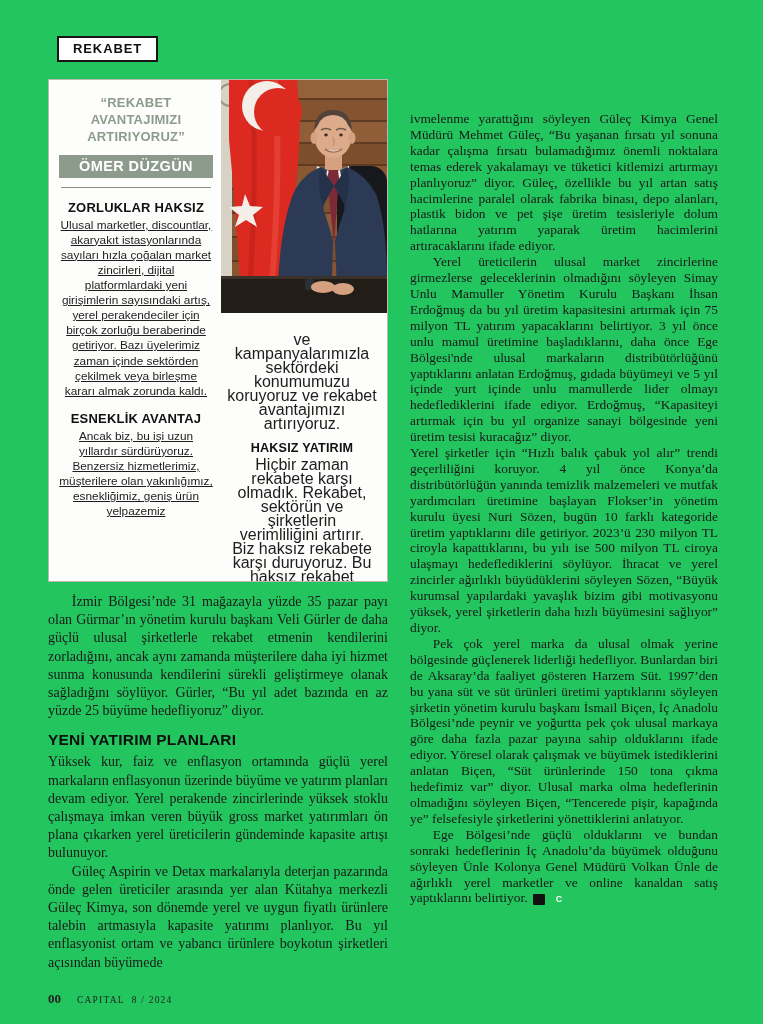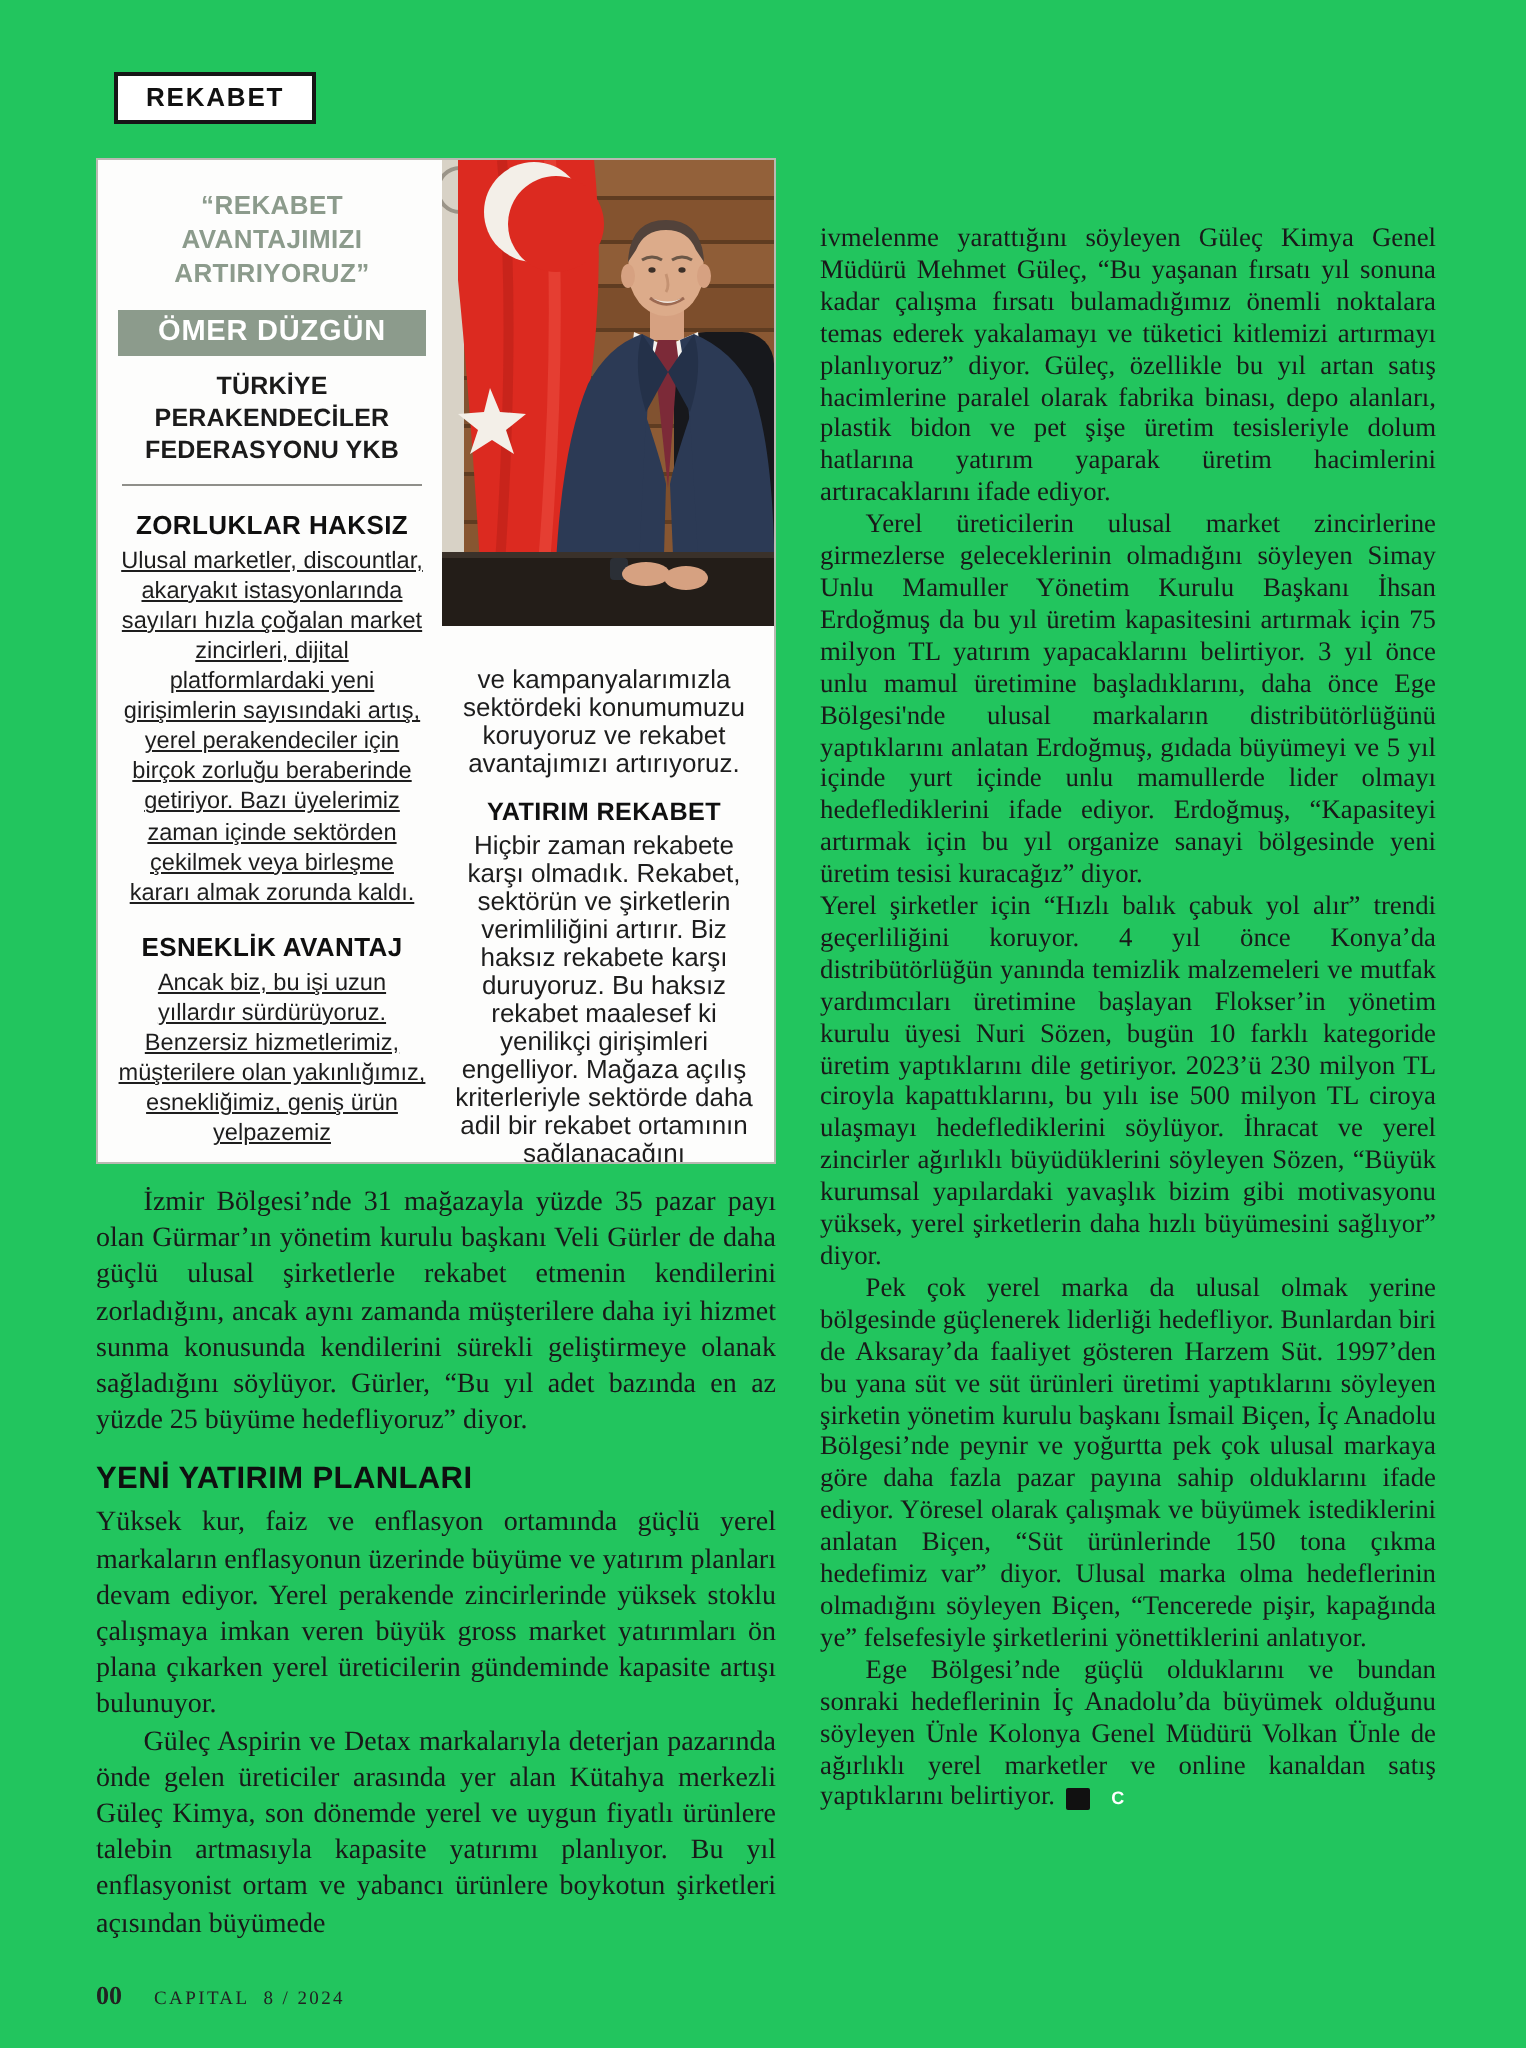--- a/index.html
+++ b/index.html
@@ -24,21 +24,21 @@
   .sb-right-text{box-sizing:border-box;padding:20px 10px 0 6px;text-align:center;
                  font-family:"Liberation Sans",sans-serif;}
   .sb-quote{color:#8c9b8c;font-weight:700;font-size:13px;line-height:1.3;letter-spacing:.2px;}
   .sb-name{margin-top:9px;background:#8c9b8c;color:#ffffff;font-weight:700;font-size:14.5px;
            padding:3px 0 4px;letter-spacing:.4px;}
   .sb-org{margin-top:7px;color:#1b1b1b;font-size:12.5px;font-weight:600;line-height:1.28;letter-spacing:.1px;}
   .sb-divider{margin:9px 2px 2px;border-bottom:1.5px solid #8f8f8a;}
   .sb-heading{font-weight:700;font-size:13px;color:#101010;margin:12px 0 3px;letter-spacing:.2px;}
   .sb-left .sb-text{font-size:11.8px;line-height:1.28;color:#1d1d1d;text-decoration:underline;}
   .sb-right-text .sb-heading{font-size:12.6px;margin:10px 0 3px;}
-  .sb-right-text .sb-text{font-size:13px;line-height:14px;color:#1d1d1d;}
+  .sb-right-text .sb-text{font-size:16px;line-height:14px;color:#1d1d1d;}
   
   .body{margin:0;text-align:justify;hyphens:auto;-webkit-hyphens:auto;}
   .col-left .body{font-size:14px;line-height:18.2px;}
   .col-right .body{font-size:13.4px;line-height:15.9px;}
   .indent{text-indent:1.7em;}
   .body-heading{font-family:"Liberation Sans",sans-serif;font-weight:700;color:#0f0f0f;
                 margin:11px 0 4px;letter-spacing:.2px;}
   .col-left .body-heading{font-size:15.5px;}
   .col-right .body-heading{font-size:14.5px;}
   .endmark{display:inline-block;background:#111;color:#fff;font-family:"Liberation Sans",sans-serif;
@@ -58,21 +58,20 @@
   <div class="kicker">REKABET</div>
 
   <div class="columns">
 
     <div class="col col-left">
 
       <div class="sidebar-box">
         <div class="sb-left">
           <div class="sb-quote">“REKABET AVANTAJIMIZI ARTIRIYORUZ”</div>
           <div class="sb-name">ÖMER DÜZGÜN</div>
-          <div class="sb-org">TÜRKİYE PERAKENDECİLER FEDERASYONU YKB</div>
           <div class="sb-divider"></div>
           <div class="sb-section">
             <div class="sb-heading">ZORLUKLAR HAKSIZ</div>
             <div class="sb-text">Ulusal marketler, discountlar, akaryakıt istasyonlarında sayıları hızla çoğalan market zincirleri, dijital platformlardaki yeni girişimlerin sayısındaki artış, yerel perakendeciler için birçok zorluğu beraberinde getiriyor. Bazı üyelerimiz zaman içinde sektörden çekilmek veya birleşme kararı almak zorunda kaldı.</div>
           </div>
           <div class="sb-section">
             <div class="sb-heading">ESNEKLİK AVANTAJ</div>
             <div class="sb-text">Ancak biz, bu işi uzun yıllardır sürdürüyoruz. Benzersiz hizmetlerimiz, müşterilere olan yakınlığımız, esnekliğimiz, geniş ürün yelpazemiz</div>
           </div>
         </div>
@@ -145,21 +144,21 @@
                 <ellipse cx="102" cy="207" rx="12" ry="6" fill="#d6a181"></ellipse>
                 <ellipse cx="122" cy="209" rx="11" ry="6" fill="#d6a181"></ellipse>
               </g>
             </svg>
           </div>
           <div class="sb-right-text">
             <div class="sb-section">
               <div class="sb-text">ve kampanyalarımızla sektördeki konumumuzu koruyoruz ve rekabet avantajımızı artırıyoruz.</div>
             </div>
             <div class="sb-section">
-              <div class="sb-heading">YATIRIM REKABET</div>
+              <div class="sb-heading">HAKSIZ YATIRIM</div>
               <div class="sb-text">Hiçbir zaman rekabete karşı olmadık. Rekabet, sektörün ve şirketlerin verimliliğini artırır. Biz haksız rekabete karşı duruyoruz. Bu haksız rekabet maalesef ki yenilikçi girişimleri engelliyor. Mağaza açılış kriterleriyle sektörde daha adil bir rekabet ortamının sağlanacağını düşünüyoruz.</div>
             </div>
           </div>
         </div>
       </div>
 
       <p class="body indent">İzmir Bölgesi’nde 31 mağazayla yüzde 35 pazar payı olan Gürmar’ın yönetim kurulu başkanı Veli Gürler de daha güçlü ulusal şirketlerle rekabet etmenin kendilerini zorladığını, ancak aynı zamanda müşterilere daha iyi hizmet sunma konusunda kendilerini sürekli geliştirmeye olanak sağladığını söylüyor. Gürler, “Bu yıl adet bazında en az yüzde 25 büyüme hedefliyoruz” diyor.</p>
       <h3 class="body-heading">YENİ YATIRIM PLANLARI</h3>
       <p class="body">Yüksek kur, faiz ve enflasyon ortamında güçlü yerel markaların enflasyonun üzerinde büyüme ve yatırım planları devam ediyor. Yerel perakende zincirlerinde yüksek stoklu çalışmaya imkan veren büyük gross market yatırımları ön plana çıkarken yerel üreticilerin gündeminde kapasite artışı bulunuyor.</p>
       <p class="body indent">Güleç Aspirin ve Detax markalarıyla deterjan pazarında önde gelen üreticiler arasında yer alan Kütahya merkezli Güleç Kimya, son dönemde yerel ve uygun fiyatlı ürünlere talebin artmasıyla kapasite yatırımı planlıyor. Bu yıl enflasyonist ortam ve yabancı ürünlere boykotun şirketleri açısından büyümede</p>

